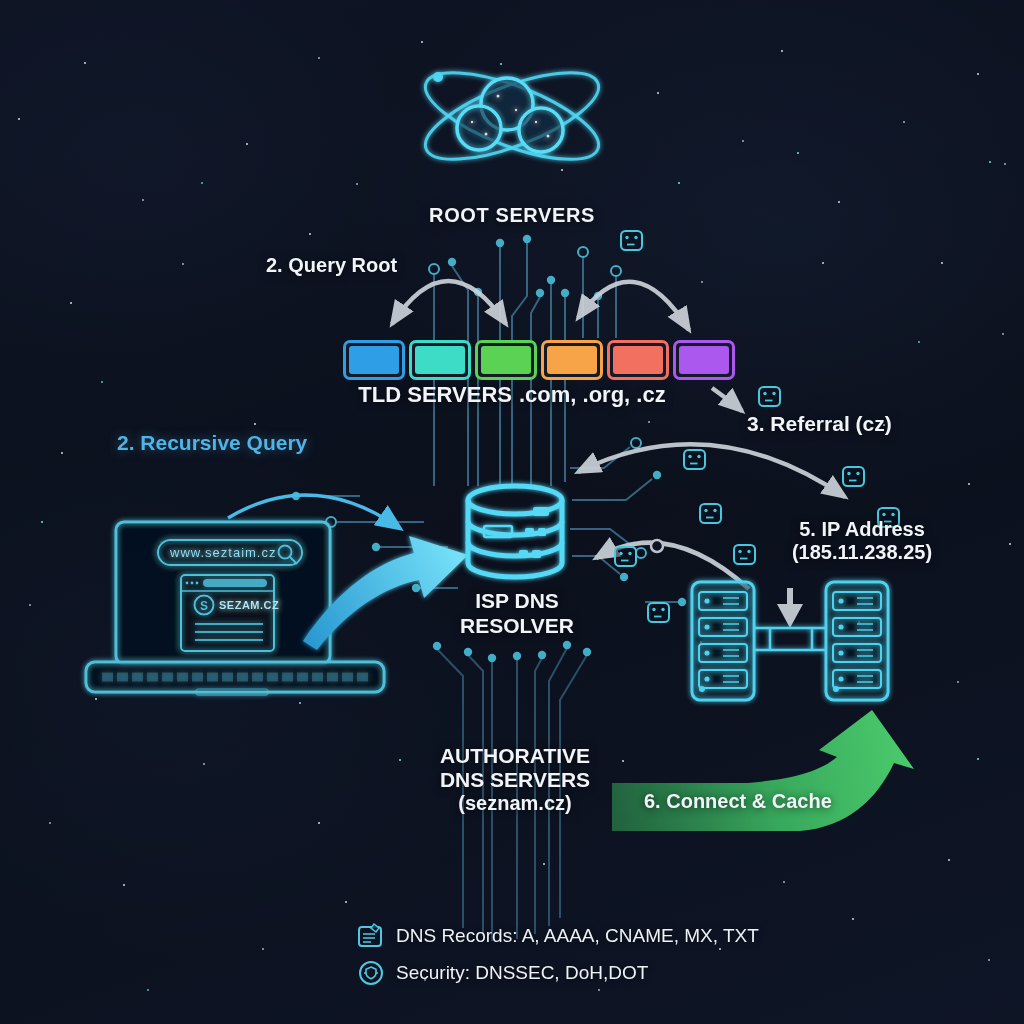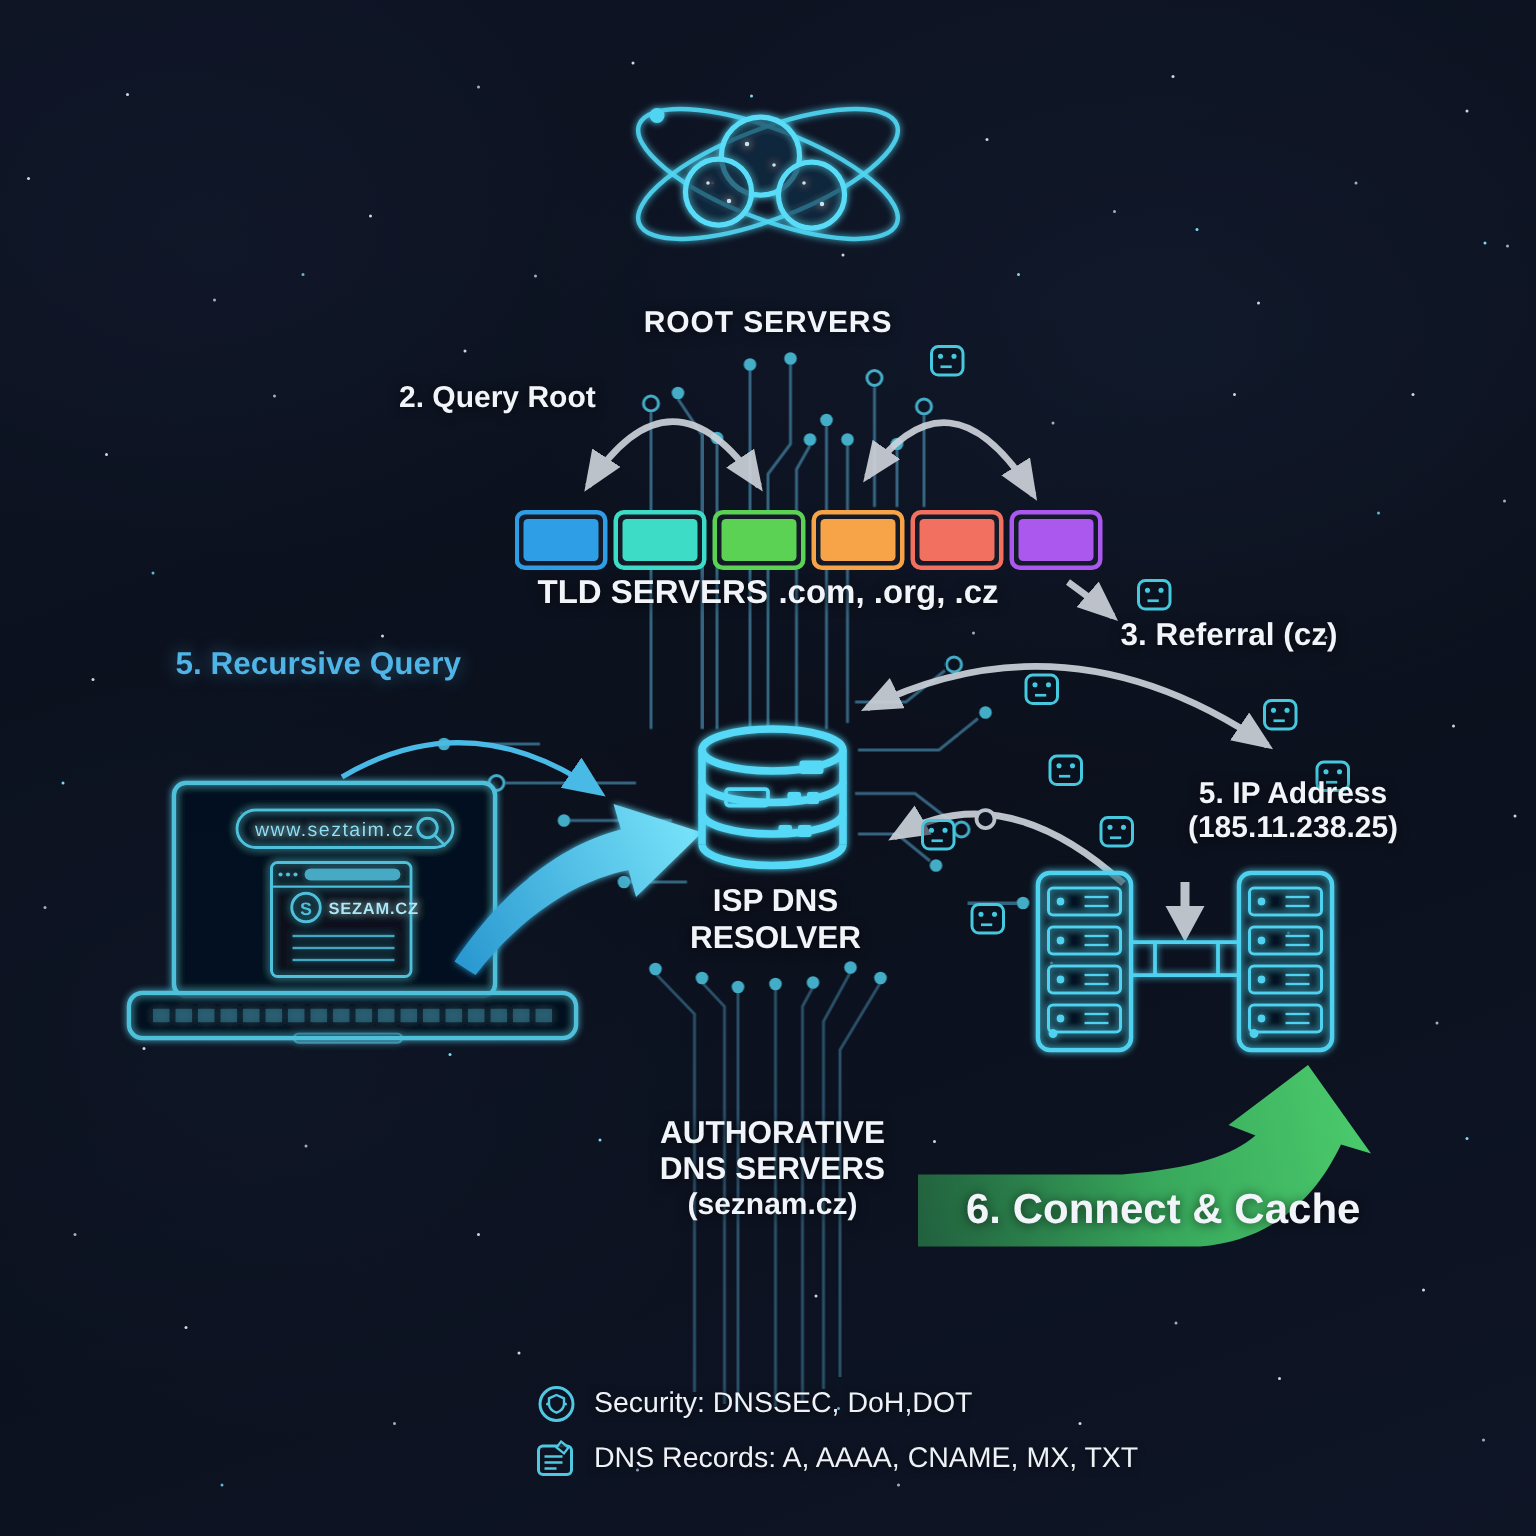--- a/index.html
+++ b/index.html
@@ -21,21 +21,21 @@
   .lbl-step2{left:266px;top:254px;font-size:20px;font-weight:600;text-align:center;}
   .lbl-tld{left:512px;top:382px;transform:translateX(-50%);font-size:22px;}
   .lbl-tld .b{font-weight:bold;}
   .lbl-tld .d{font-weight:700;margin-left:7px;}
   .lbl-step3{left:747px;top:412px;font-size:21px;font-weight:700;}
   .lbl-step1{left:117px;top:431px;font-size:21px;font-weight:600;color:#4fb4e6;text-shadow:0 0 12px rgba(79,180,230,.45);}
   .lbl-resolver{left:517px;top:588px;transform:translateX(-50%);text-align:center;font-size:21px;font-weight:bold;line-height:1.2;}
   .lbl-step5{left:862px;top:518px;transform:translateX(-50%);text-align:center;font-size:20px;font-weight:700;line-height:1.15;}
   .lbl-auth{left:515px;top:744px;transform:translateX(-50%);text-align:center;font-size:21px;font-weight:bold;line-height:1.14;}
   .lbl-auth .s{font-size:20px;}
-  .lbl-step6{left:644px;top:790px;font-size:28px;font-weight:bold;}
+  .lbl-step6{left:644px;top:790px;font-size:20px;font-weight:bold;}
   .tld-row{position:absolute;left:343px;top:340px;display:flex;gap:4px;}
   .tld-box{width:62px;height:40px;box-sizing:border-box;border:3px solid var(--c);border-radius:7px;background:#141a28;padding:3px;}
   .tld-box .fill{width:100%;height:100%;background:var(--c);border-radius:3px;}
   .legend{position:absolute;left:356px;top:921px;display:flex;flex-direction:column;gap:7px;}
   .legend-row{display:flex;align-items:center;gap:10px;color:#eef1f5;font-size:19px;text-shadow:0 1px 6px rgba(0,0,0,.6);}
   .legend-row svg{flex:0 0 auto;}
 </style>
 </head>
 <body>
 
@@ -274,47 +274,47 @@
       <div class="fill"></div>
     </div>
 </div>
 
 <div class="label lbl-root">ROOT SERVERS</div>
 <div class="label lbl-step2">2. Query Root</div>
 <div class="label lbl-tld">
   <span class="b">TLD SERVERS</span><span class="d">.com, .org, .cz</span>
 </div>
 <div class="label lbl-step3">3. Referral (cz)</div>
-<div class="label lbl-step1">5. Recursive Query</div>
+<div class="label lbl-step1">2. Recursive Query</div>
 <div class="label lbl-resolver">
   <div>ISP DNS</div>
   <div>RESOLVER</div>
 </div>
 <div class="label lbl-step5">
   <div>5. IP Address</div>
   <div>(185.11.238.25)</div>
 </div>
 <div class="label lbl-auth">
   <div>AUTHORATIVE</div>
   <div>DNS SERVERS</div>
   <div class="s">(seznam.cz)</div>
 </div>
 <div class="label lbl-step6">6. Connect &amp; Cache</div>
 
 <div class="legend">
+  <div class="legend-row">
+    <svg width="30" height="30" viewBox="0 0 30 30">
+      <rect x="3" y="6" width="22" height="19" rx="3" fill="none" stroke="#4fc9e2" stroke-width="2"></rect>
+      <path d="M7,13 H19 M7,17 H19 M7,21 H15" stroke="#4fc9e2" stroke-width="1.7" fill="none"></path>
+      <path d="M18,3 l5,4 -3,4 -5,-4 z" fill="rgba(12,20,34,.8)" stroke="#4fc9e2" stroke-width="1.5"></path>
+    </svg>
+    <span>DNS Records: A, AAAA, CNAME, MX, TXT</span>
+  </div>
   <div class="legend-row">
     <svg width="30" height="30" viewBox="0 0 30 30">
       <circle cx="15" cy="15" r="11" fill="none" stroke="#4fc9e2" stroke-width="2"></circle>
       <path d="M15,9 l5,2.2 v3.6 c0,3.4 -3.2,5.3 -5,6 c-1.8,-0.7 -5,-2.6 -5,-6 v-3.6 z" fill="none" stroke="#4fc9e2" stroke-width="1.6"></path>
       <circle cx="9" cy="15" r="1" fill="#4fc9e2"></circle>
         <circle cx="21" cy="15" r="1" fill="#4fc9e2"></circle>
     </svg>
     <span>Security: DNSSEC, DoH,DOT</span>
   </div>
-  <div class="legend-row">
-    <svg width="30" height="30" viewBox="0 0 30 30">
-      <rect x="3" y="6" width="22" height="19" rx="3" fill="none" stroke="#4fc9e2" stroke-width="2"></rect>
-      <path d="M7,13 H19 M7,17 H19 M7,21 H15" stroke="#4fc9e2" stroke-width="1.7" fill="none"></path>
-      <path d="M18,3 l5,4 -3,4 -5,-4 z" fill="rgba(12,20,34,.8)" stroke="#4fc9e2" stroke-width="1.5"></path>
-    </svg>
-    <span>DNS Records: A, AAAA, CNAME, MX, TXT</span>
-  </div>
 </div>
 
 </body></html>

